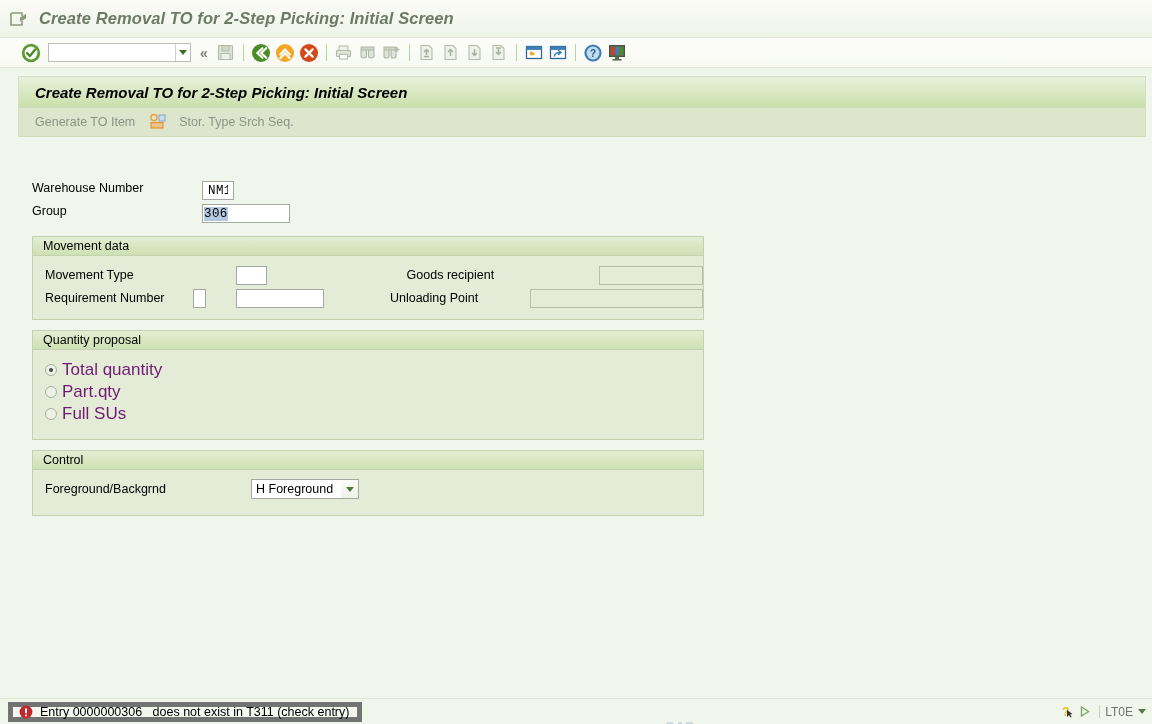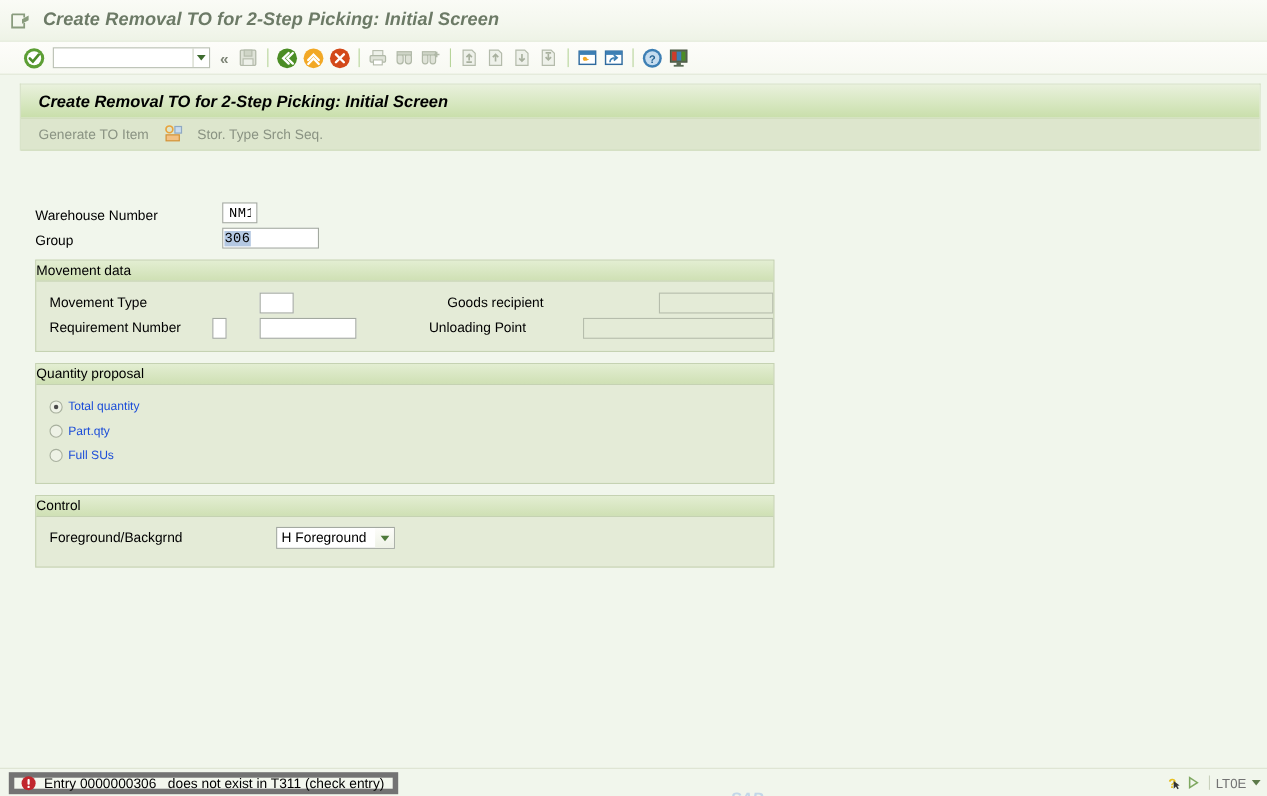--- a/index.html
+++ b/index.html
@@ -123,21 +123,21 @@
   .sub-label {
     color: #8a9383; font-size: 12.5px;
   }
   .sub-icon { width: 18px; height: 18px; margin: 0 12px 0 14px; position: relative; }
 
   
   .content { padding: 0 0 0 18px; position: relative; }
 
   .toprow { margin-top: 44px; }
   .frow {
-    display: flex; align-items: flex-end;
+    display: flex; align-items: flex-start;
     height: 22px;
     margin-bottom: 1px;
   }
   .flabel {
     font-size: 12.5px;
     color: #000;
     white-space: nowrap;
   }
   .inp {
     border: 1px solid #a3a9a0;
@@ -172,20 +172,21 @@
     margin-top: 10px;
     width: 672px;
     border: 1px solid #c5d2b2;
     background: #e4ebd7;
   }
   .gbox-hdr {
     height: 19px;
     background: linear-gradient(to bottom, #e3eed2 0%, #cfe0b4 100%);
     border-bottom: 1px solid #c5d2b2;
     display: flex; align-items: center;
+    padding-left: 10px;
     font-size: 12.5px;
     color: #000;
   }
   .gbox-body { padding: 8px 0 9px 12px; }
 
   .mrow {
     display: flex; align-items: center;
     height: 22px;
     margin-bottom: 1px;
     gap: 28px;
@@ -208,22 +209,22 @@
   }
   .radio.on::after {
     content: "";
     position: absolute;
     left: 3px; top: 3px;
     width: 4px; height: 4px;
     border-radius: 50%;
     background: #4a4a4a;
   }
   .radio-label {
-    font-size: 11px;
-    color: #1d4ed8;
+    font-size: 17px;
+    color: #701a75;
   }
 
   
   .sel {
     width: 108px; height: 20px;
     border: 1px solid #a3a9a0;
     background: #fff;
     display: flex; align-items: center;
     position: relative;
   }

